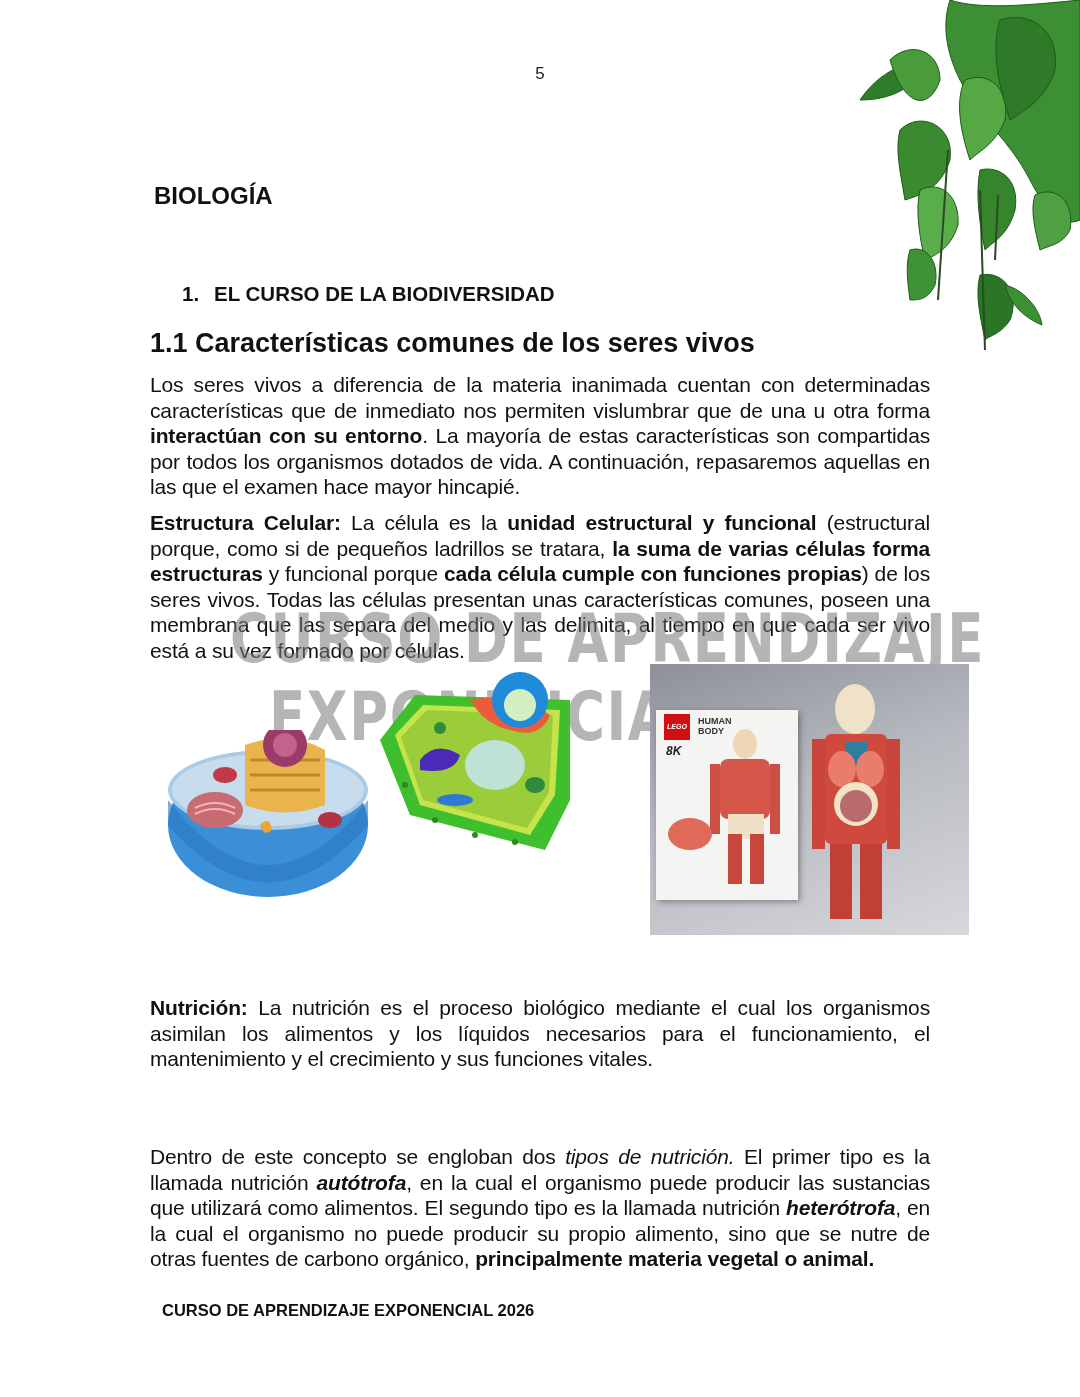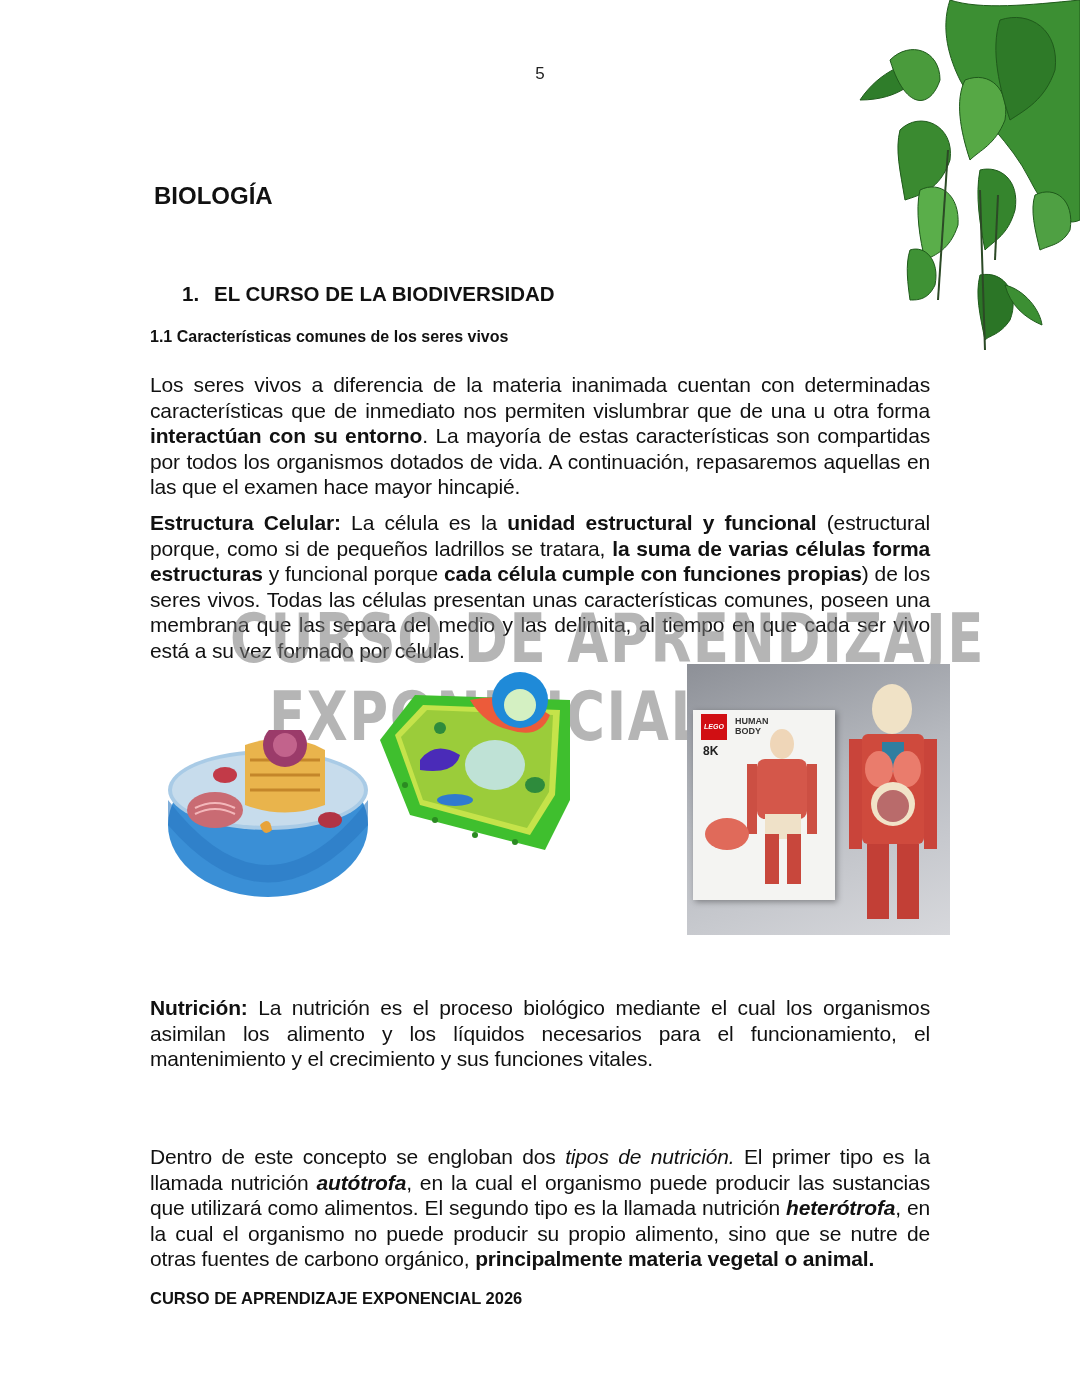--- a/index.html
+++ b/index.html
@@ -4,43 +4,43 @@
 <style>
   html, body { margin: 0; padding: 0; background: #ffffff; }
   body { width: 1080px; height: 1397px; position: relative; overflow: hidden;
          font-family: "Liberation Sans", sans-serif; color: #111; }
   .page-number { position: absolute; top: 64px; left: 0; width: 1080px; text-align: center;
                  font-size: 17px; color: #222; }
   .plant { position: absolute; top: 0; right: 0; width: 250px; height: 360px; }
   .h-biologia { position: absolute; left: 150px; top: 178px; font-size: 24px; font-weight: bold; margin: 4px; }
   .h-section { position: absolute; left: 182px; top: 282px; font-size: 20.5px; font-weight: bold; margin: 0; }
   .h-section .num { display: inline-block; width: 32px; }
-  .h-sub { position: absolute; left: 150px; top: 328px; font-size: 16px; font-weight: bold; margin: 0; }
+  .h-sub { position: absolute; left: 150px; top: 328px; font-size: 27px; font-weight: bold; margin: 0; }
   .para { position: absolute; left: 150px; width: 780px; font-size: 21px; line-height: 25.6px;
           text-align: justify; margin: 0; letter-spacing: -0.15px; }
   .p1 { top: 372px; }
   .p2 { top: 510px; }
   .p3 { top: 995px; }
   .p4 { top: 1144px; }
   b { font-weight: bold; }
   .watermark { position: absolute; left: 230px; top: 600px; width: 640px; pointer-events: none;
                color: rgba(120,120,120,0.55); font-family: "DejaVu Sans", sans-serif; font-weight: bold;
                font-size: 68px; line-height: 78px; letter-spacing: 2px; transform: scaleX(0.78);
                transform-origin: left top; white-space: nowrap; }
   .img-animal { position: absolute; left: 160px; top: 730px; width: 215px; height: 180px; }
   .img-plant { position: absolute; left: 375px; top: 670px; width: 200px; height: 185px; }
-  .img-lego { position: absolute; left: 687px; top: 664px; width: 263px; height: 271px;
+  .img-lego { position: absolute; left: 650px; top: 664px; width: 319px; height: 271px;
               background: linear-gradient(160deg, #8d9097 0%, #b6b9bf 45%, #d7d8dc 100%); overflow: hidden; }
   .lego-box { position: absolute; left: 6px; top: 46px; width: 142px; height: 190px; background: #f4f4f2;
               box-shadow: 2px 2px 6px rgba(0,0,0,0.35); }
   .lego-logo { position: absolute; left: 14px; top: 50px; width: 26px; height: 26px; background: #d10f13;
                color: #fff; font-size: 7px; font-weight: bold; font-style: italic; text-align: center; line-height: 26px; }
   .lego-title { position: absolute; left: 48px; top: 52px; font-size: 9px; font-weight: bold; color: #333; line-height: 10px; width: 40px; }
-  .lego-8k { position: absolute; left: 16px; top: 80px; font-size: 12px; font-weight: bold; color: #222; }
-  .footer { position: absolute; left: 150px; top: 1289px; font-size: 16.5px; font-weight: bold; margin: 0; }
+  .lego-8k { position: absolute; left: 16px; top: 80px; font-size: 12px; font-weight: bold; color: #222; font-style: italic; }
+  .footer { position: absolute; left: 150px; top: 1289px; font-size: 16.5px; font-weight: bold; margin: 12px; }
 </style>
 </head>
 <body>
 
 <div class="page-number">5</div>
 
 <svg class="plant" viewBox="0 0 250 360">
   <g fill="#2f7d2a" stroke="#1f5a1b" stroke-width="1">
     <path d="M120 0 C150 10 200 5 250 0 L250 220 C230 230 210 200 200 180 C180 140 150 120 130 80 C120 60 110 30 120 0 Z" fill="#3c8f33"></path>
     <path d="M30 100 C50 70 80 60 100 60 C90 80 70 100 30 100 Z"></path>
@@ -136,17 +136,17 @@
     <ellipse cx="220" cy="105" rx="14" ry="18" fill="#ea7c6c"></ellipse>
     <ellipse cx="206" cy="140" rx="22" ry="22" fill="#f1e3c8"></ellipse>
     <ellipse cx="206" cy="142" rx="16" ry="16" fill="#b96b6b"></ellipse>
     <rect x="162" y="75" width="13" height="110" fill="#c9443a"></rect>
     <rect x="237" y="75" width="13" height="110" fill="#c9443a"></rect>
     <rect x="180" y="180" width="22" height="75" fill="#c23f36"></rect>
     <rect x="210" y="180" width="22" height="75" fill="#c23f36"></rect>
   </svg>
 </div>
 
-<p class="para p3"><b>Nutrición:</b><span> La nutrición es el proceso biológico mediante el cual los organismos asimilan los alimento y los líquidos necesarios para el funcionamiento, el mantenimiento y el crecimiento y sus funciones vitales.</span></p>
+<p class="para p3"><b>Nutrición:</b><span> La nutrición es el proceso biológico mediante el cual los organismos asimilan los alimentos y los líquidos necesarios para el funcionamiento, el mantenimiento y el crecimiento y sus funciones vitales.</span></p>
 
 <p class="para p4"><span>Dentro de este concepto se engloban dos </span><i>tipos de nutrición.</i><span> El primer tipo es la llamada nutrición </span><b><i>autótrofa</i></b><span>, en la cual el organismo puede producir las sustancias que utilizará como alimentos. El segundo tipo es la llamada nutrición </span><b><i>heterótrofa</i></b><span>, en la cual el organismo no puede producir su propio alimento, sino que se nutre de otras fuentes de carbono orgánico, </span><b>principalmente materia vegetal o animal.</b></p>
 
 <p class="footer">CURSO DE APRENDIZAJE EXPONENCIAL 2026</p>
 
 </body></html>

